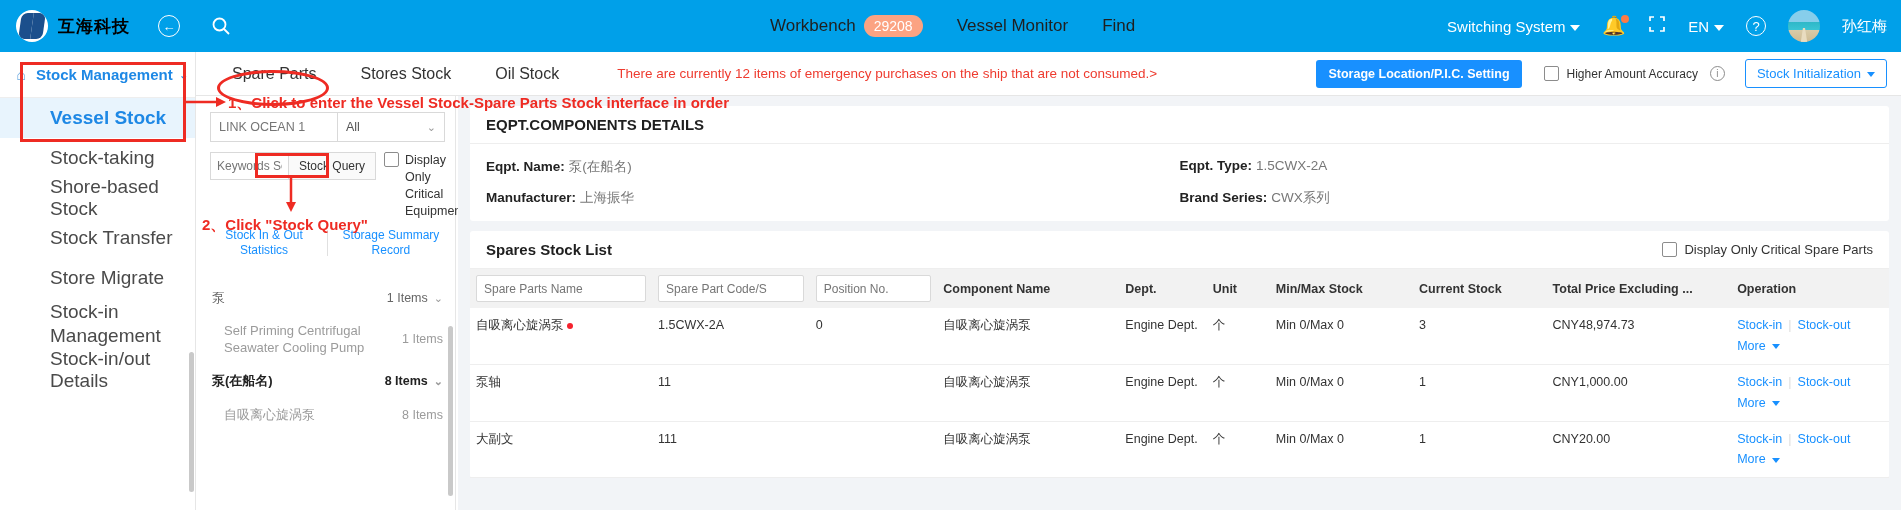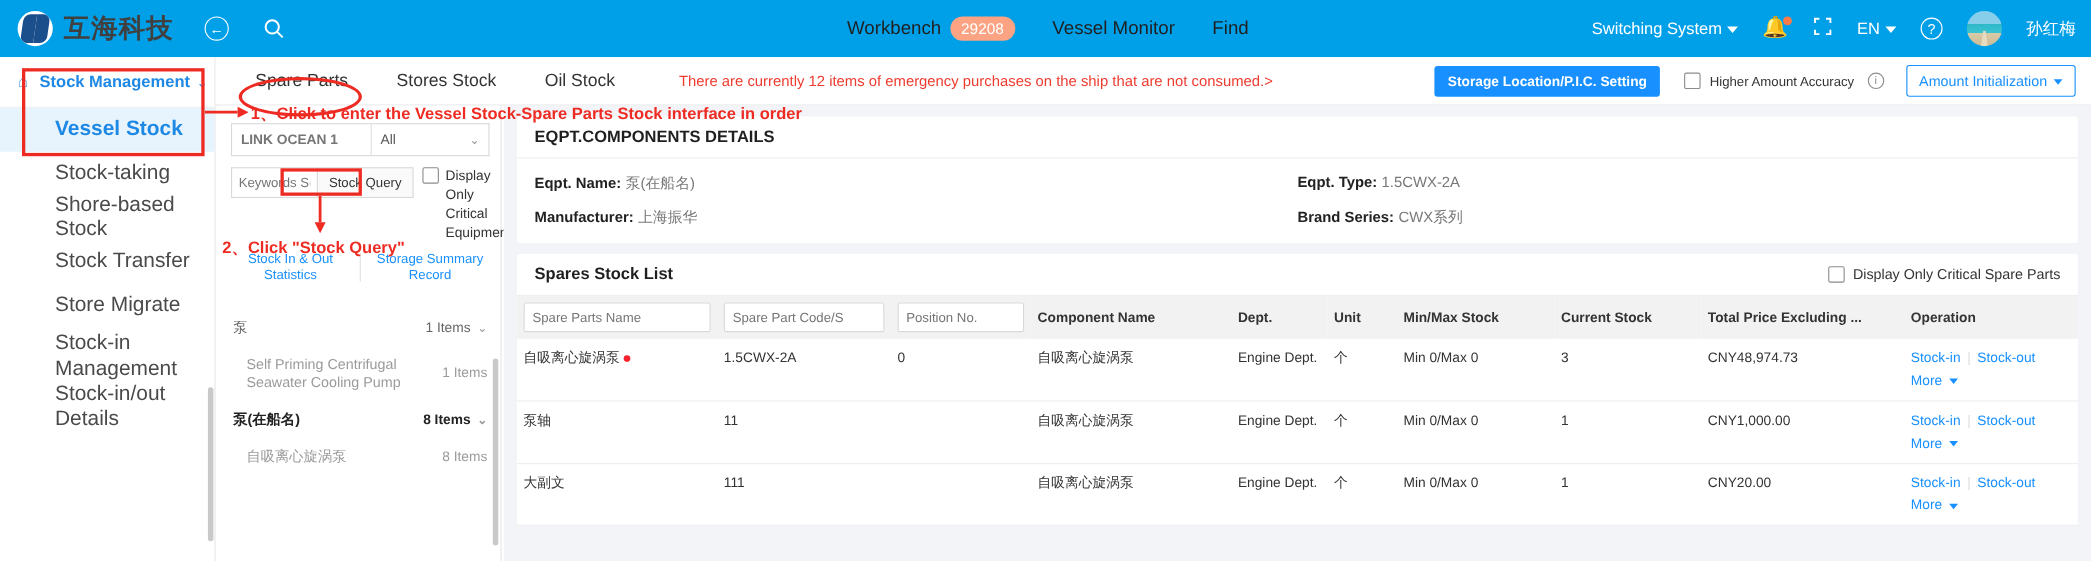--- a/index.html
+++ b/index.html
@@ -25,21 +25,21 @@
     content: ""; position: absolute; left: 4px; top: 3px;
     width: 12px; height: 26px; background: #1b4f8c;
     border-radius: 6px 0 0 6px; transform: skewX(-8deg);
   }
   .logo-mark::after {
     content: ""; position: absolute; right: 4px; bottom: 3px;
     width: 12px; height: 26px; background: #1b4f8c;
     border-radius: 0 6px 6px 0; transform: skewX(-8deg);
   }
   .brand-name {
-    color: #404040; font-size: 24px; font-weight: bold;
+    color: #000000; font-size: 17px; font-weight: bold;
     margin-left: 10px; letter-spacing: 1px;
   }
   .hdr-icon-btn {
     width: 26px; height: 26px; margin-left: 26px;
     display: flex; align-items: center; justify-content: center;
     cursor: pointer;
   }
   .circle-back {
     width: 22px; height: 22px; border: 1.6px solid #fff; border-radius: 50%;
     display: flex; align-items: center; justify-content: center;
@@ -163,21 +163,20 @@
   
   .filter-panel {
     position: absolute; top: 96px; left: 200px; width: 256px; height: 414px;
     background: #fff; border-right: 1px solid #e6e6e6;
   }
   .row-inputs { display: flex; padding: 16px 10px 0 10px; gap: 0; }
   .txt-input {
     border: 1px solid #d9d9d9; height: 30px; font-size: 12.5px;
     padding: 0 8px; color: #9b9b9b; background: #fff; outline: none;
     font-family: "Liberation Sans", sans-serif;
-    font-weight: bold;
   }
   .sel-input {
     border: 1px solid #d9d9d9; border-left: none; height: 30px; flex: 1;
     font-size: 12.5px; padding: 0 8px; color: #555; background: #fff;
     display: flex; align-items: center; justify-content: space-between;
     cursor: pointer;
   }
   .row-search { display: flex; padding: 10px 10px 0 10px; align-items: flex-start; }
   .kw-input {
     border: 1px solid #d9d9d9; border-right: none; height: 28px; width: 78px;
@@ -363,21 +362,21 @@
     <div class="warn-text">There are currently 12 items of emergency purchases on the ship that are not consumed.&gt;</div>
     <div style="flex:1"></div>
     <button class="btn-blue">Storage Location/P.I.C. Setting</button>
     <div style="width:22px"></div>
     <div class="chk-wrap">
       <span class="chkbox"></span>
       <span class="chk-label">Higher Amount Accuracy</span>
       <span class="info-ico">i</span>
     </div>
     <div style="width:20px"></div>
-    <button class="btn-outline"><span>Amount Initialization</span><i class="caret-blue"></i></button>
+    <button class="btn-outline"><span>Stock Initialization</span><i class="caret-blue"></i></button>
     <div style="width:14px"></div>
   </div>
 
   <div class="filter-panel">
     <div class="row-inputs">
       <input class="txt-input" style="width: 128px;" placeholder="LINK OCEAN 1">
       <div class="sel-input">
         <span>All</span>
         <span style="color:#999;font-size:11px">⌄</span>
       </div>

